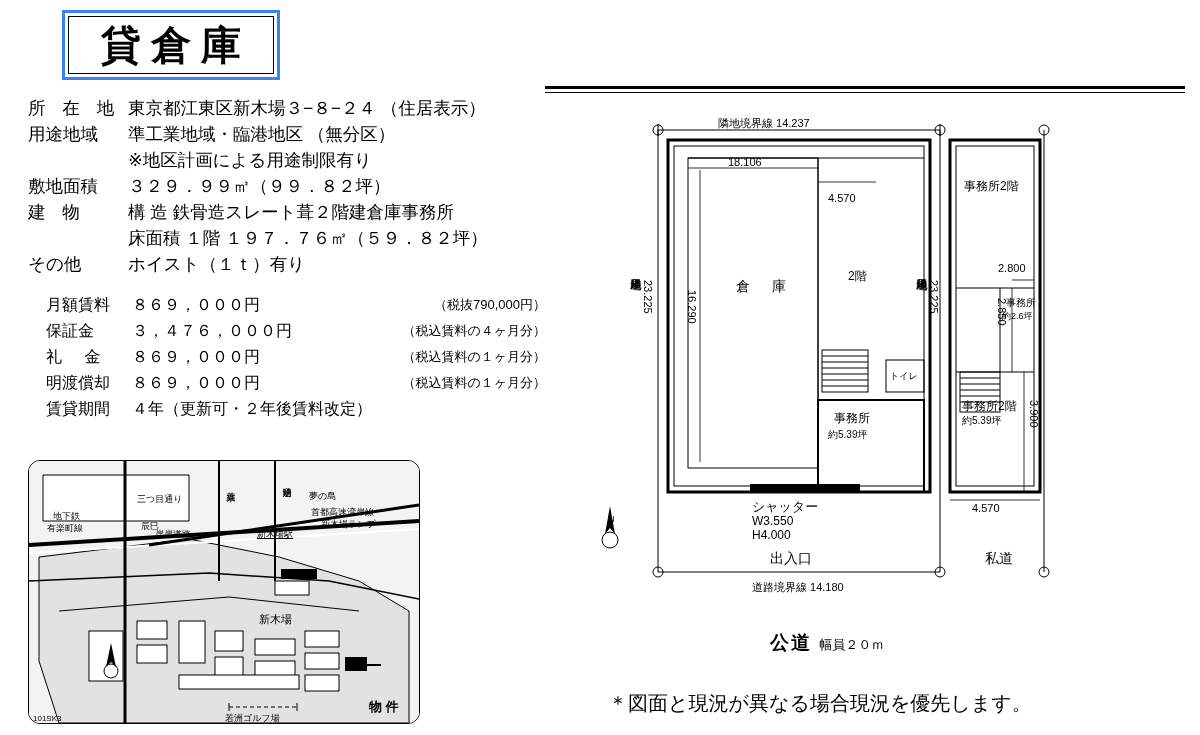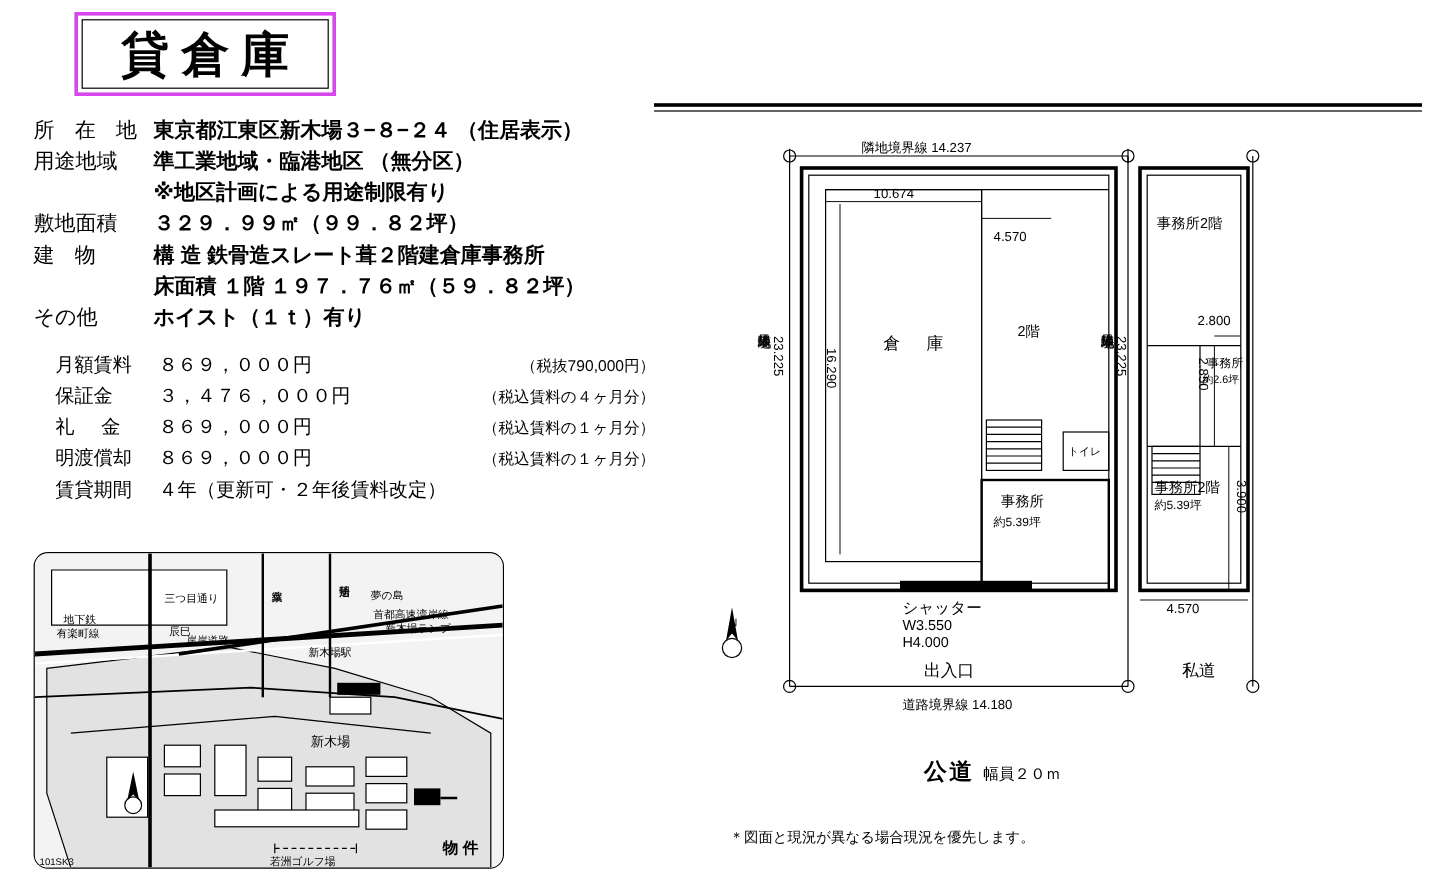--- a/index.html
+++ b/index.html
@@ -9,38 +9,38 @@
     font-family:"Liberation Sans","DejaVu Sans",sans-serif;
     color:#000;
     position:relative;
     overflow:hidden;
   }
   .page{position:relative;width:1200px;height:735px;}
 
   
   .title-box{
     position:absolute;left:62px;top:10px;width:218px;height:70px;
-    border:3px solid #d946ef;box-sizing:border-box;
+    border:3px solid #3b82f6;box-sizing:border-box;
   }
   .title-box .inner{
     position:absolute;left:3px;top:3px;right:3px;bottom:3px;
     border:1px solid #000;
     display:flex;align-items:center;justify-content:center;
   }
   .title-text{
     font-size:40px;font-weight:bold;letter-spacing:10px;
     font-family:"DejaVu Sans","Liberation Sans",sans-serif;
     padding-left:10px;
   }
 
   .spec{position:absolute;left:28px;top:96px;width:510px;font-size:17.5px;line-height:25px;}
   .spec .row{display:flex;margin-bottom:1px;}
   .spec .lbl{width:100px;flex:0 0 100px;letter-spacing:0px;}
   .spec .lbl.sp{letter-spacing:6px;}
-  .spec .val{flex:1;font-weight:bold;}
+  .spec .val{flex:1;}
 
   .money{position:absolute;left:46px;top:292px;width:500px;font-size:16px;line-height:26px;}
   .money .row{display:flex;}
   .money .mlbl{width:86px;flex:0 0 86px;}
   .money .mlbl.sp{letter-spacing:9px;}
   .money .mval{flex:1;}
   .money .small{font-size:13px;}
 
   
   .map{
@@ -60,21 +60,21 @@
   }
   .hr-thick{position:absolute;left:545px;top:86px;width:640px;height:0;border-top:3px solid #000;}
   .hr-thin{position:absolute;left:545px;top:92px;width:640px;height:0;border-top:1px solid #000;}
 
   .plan{position:absolute;left:600px;top:110px;width:590px;height:480px;}
   .plan .lbl{position:absolute;font-size:11px;white-space:nowrap;}
   .plan .lbl.v{writing-mode:vertical-rl;text-orientation:mixed;}
   .plan .big{font-size:14px;letter-spacing:4px;}
   .plan .med{font-size:12px;}
 
-  .note{position:absolute;left:608px;top:690px;font-size:12px;}
+  .note{position:absolute;left:608px;top:690px;font-size:20px;}
   .road{position:absolute;left:770px;top:630px;font-size:19px;font-weight:bold;letter-spacing:2px;}
   .road span.small{font-size:13px;font-weight:normal;letter-spacing:0;}
   .shidou{position:absolute;left:985px;top:550px;font-size:14px;}
   .deiri{position:absolute;left:770px;top:550px;font-size:14px;}
 </style>
 </head>
 <body>
 
 <div class="page">
 
@@ -195,21 +195,21 @@
 
     <div class="mlabel" style="left:108px;top:33px;">三つ目通り</div>
     <div class="mlabel" style="left:112px;top:60px;">辰巳</div>
     <div class="mlabel v" style="left:196px;top:24px;">京葉線</div>
     <div class="mlabel v" style="left:252px;top:20px;">明治通り</div>
     <div class="mlabel" style="left:280px;top:30px;">夢の島</div>
     <div class="mlabel" style="left:24px;top:50px;">地下鉄</div>
     <div class="mlabel" style="left:18px;top:62px;">有楽町線</div>
     <div class="mlabel" style="left:282px;top:46px;">首都高速湾岸線</div>
     <div class="mlabel" style="left:292px;top:58px;">新木場ランプ</div>
-    <div class="mlabel" style="left:228px;top:78px;">新木場駅</div>
+    <div class="mlabel" style="left:228px;top:68px;text-decoration:underline;">新木場駅</div>
     <div class="mlabel" style="left:126px;top:68px;">岸岸道路</div>
     <div class="mlabel" style="left:230px;top:153px;font-size:11px;">新木場</div>
     <div class="mlabel" style="left:196px;top:252px;">若洲ゴルフ場</div>
     <div class="mlabel bold" style="left:340px;top:200px;">物 件</div>
     <div class="code">101SK3</div>
   </div>
 
   <div class="hr-thick"></div>
   <div class="hr-thin"></div>
 
@@ -283,21 +283,21 @@
         <polygon points="10,396 15,424 10,418 5,424" fill="#000"></polygon>
         <circle cx="10" cy="430" r="8" fill="none" stroke="#000" stroke-width="1"></circle>
       </g>
     </svg>
 
     <div class="lbl" style="left:118px;top:6px;">隣地境界線  14.237</div>
     <div class="lbl v" style="left:28px;top:160px;">隣地境界線</div>
     <div class="lbl v" style="left:42px;top:170px;">23.225</div>
     <div class="lbl v" style="left:314px;top:160px;">隣地境界線</div>
     <div class="lbl v" style="left:328px;top:170px;">23.225</div>
-    <div class="lbl" style="left:128px;top:46px;">10.674</div>
+    <div class="lbl" style="left:128px;top:46px;">18.106</div>
     <div class="lbl v" style="left:86px;top:180px;">16.290</div>
     <div class="lbl" style="left:228px;top:82px;">4.570</div>
     <div class="lbl big" style="left:136px;top:168px;">倉　庫</div>
     <div class="lbl med" style="left:248px;top:158px;text-align:center;">2階</div>
     <div class="lbl med" style="left:234px;top:300px;">事務所</div>
     <div class="lbl" style="left:228px;top:318px;font-size:10px;">約5.39坪</div>
     <div class="lbl" style="left:290px;top:260px;font-size:9px;">トイレ</div>
     <div class="lbl med" style="left:364px;top:68px;">事務所2階</div>
     <div class="lbl" style="left:406px;top:186px;font-size:10px;">事務所</div>
     <div class="lbl" style="left:402px;top:200px;font-size:9px;">約2.6坪</div>

